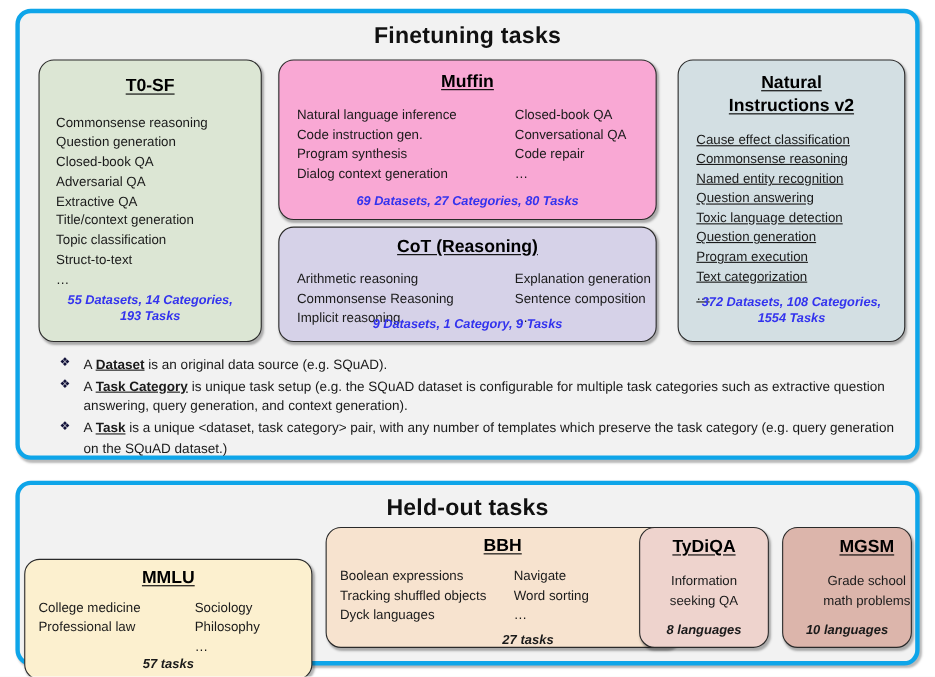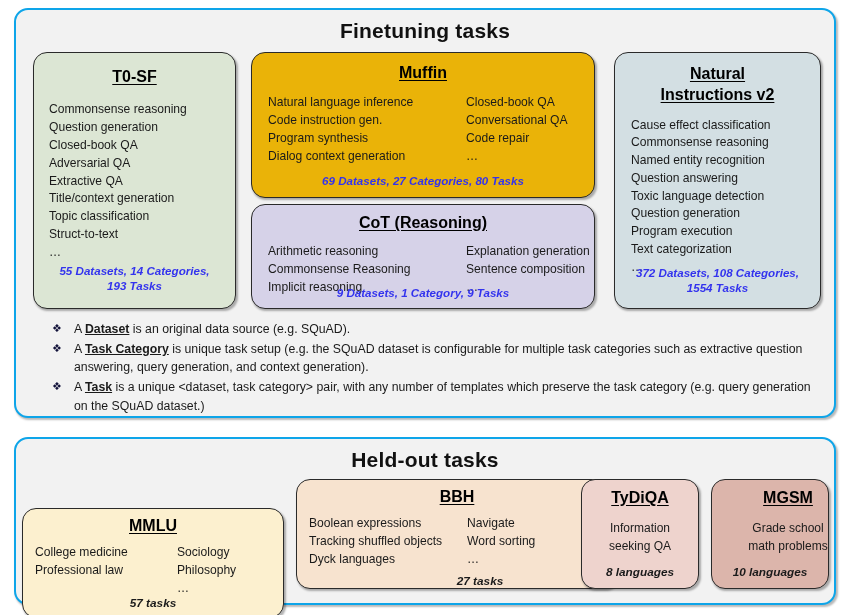--- a/index.html
+++ b/index.html
@@ -20,21 +20,21 @@
     position: absolute;
     left: 0; top: 0;
     width: 850px;
     height: 615px;
   }
 
   
   .section {
     position: absolute;
     background: #f2f2f2;
-    border: 2px solid #0ea5e9;
+    border: 4px solid #0ea5e9;
     border-radius: 14px;
     box-shadow: 1.5px 2px 2px rgba(0,0,0,0.28);
     box-sizing: border-box;
   }
   #section-finetuning {
     left: 14px;
     top: 8px;
     width: 822px;
     height: 410px;
   }
@@ -107,42 +107,42 @@
   #card-t0sf {
     left: 17px; top: 42px; width: 203px; height: 257px;
     background: #dce6d4;
   }
   #card-t0sf .card-title { margin-top: 14px; }
   #card-t0sf .items { margin: 14px 0 0 15px; }
   #card-t0sf .stat { position: absolute; left: 0; right: 0; bottom: 14px; }
 
   #card-muffin {
     left: 235px; top: 42px; width: 344px; height: 146px;
-    background: #eab308;
+    background: #f9a8d4;
   }
   #card-muffin .card-title { margin-top: 10px; }
   #card-muffin .items { margin: 11px 0 0 16px; }
   #card-muffin .col-a { width: 198px; }
   #card-muffin .stat { position: absolute; left: 0; right: 0; bottom: 8px; }
 
   #card-cot {
     left: 235px; top: 194px; width: 344px; height: 105px;
     background: #d6d2e8;
   }
   #card-cot .card-title { margin-top: 8px; }
   #card-cot .items { margin: 10px 0 0 16px; }
   #card-cot .col-a { width: 198px; }
   #card-cot .stat { position: absolute; left: 0; right: 0; bottom: 7px; }
 
   #card-niv2 {
     left: 598px; top: 42px; width: 207px; height: 257px;
     background: #d3dfe3;
   }
   #card-niv2 .card-title { margin-top: 11px; }
-  #card-niv2 .items { margin: 11px 0 0 16px; }
+  #card-niv2 .items { margin: 11px 0 0 16px; text-decoration: underline; }
   #card-niv2 .stat { position: absolute; left: 0; right: 0; bottom: 12px; }
 
   
   #definitions {
     position: absolute;
     left: 30px;
     top: 310px;
     width: 780px;
     font-size: 12.3px;
     line-height: 1.52;

